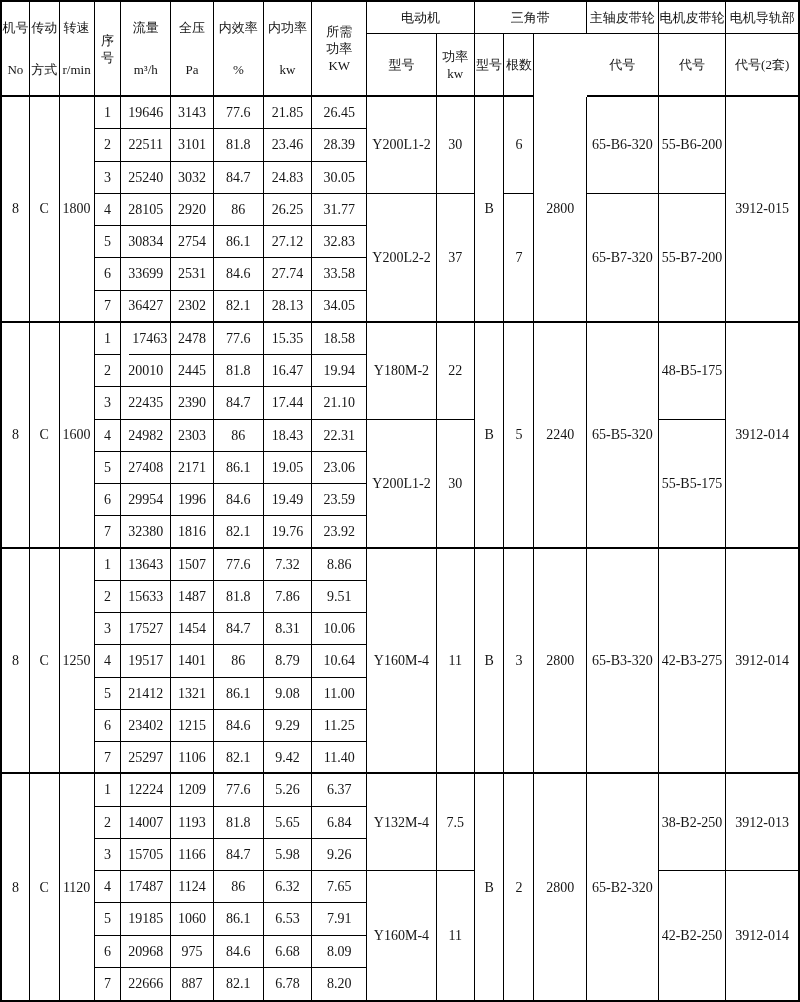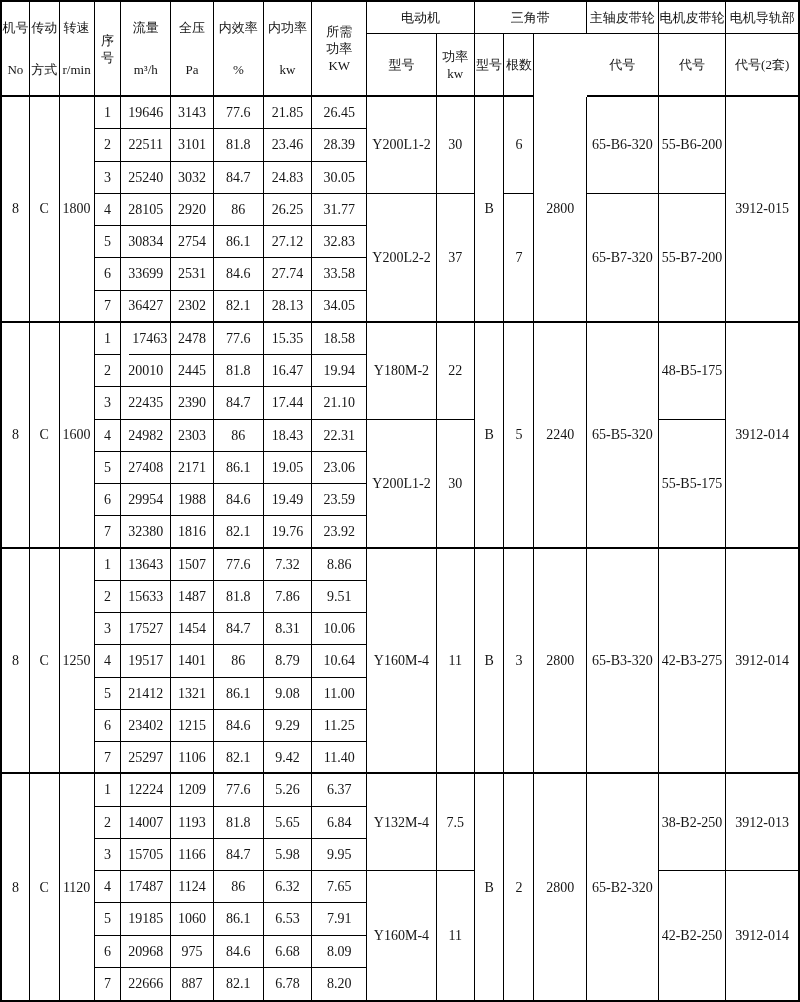--- a/index.html
+++ b/index.html
@@ -192,21 +192,21 @@
     <div class="c" style="grid-area: 13 / 8 / span 1;">18.43</div>
     <div class="c" style="grid-area: 13 / 9 / span 1;">22.31</div>
     <div class="c" style="grid-area: 14 / 4 / span 1;">5</div>
     <div class="c" style="grid-area: 14 / 5 / span 1; text-align: center;">27408</div>
     <div class="c" style="grid-area: 14 / 6 / span 1;">2171</div>
     <div class="c" style="grid-area: 14 / 7 / span 1;">86.1</div>
     <div class="c" style="grid-area: 14 / 8 / span 1;">19.05</div>
     <div class="c" style="grid-area: 14 / 9 / span 1;">23.06</div>
     <div class="c" style="grid-area: 15 / 4 / span 1;">6</div>
     <div class="c" style="grid-area: 15 / 5 / span 1;">29954</div>
-    <div class="c" style="grid-area: 15 / 6 / span 1;">1988</div>
+    <div class="c" style="grid-area: 15 / 6 / span 1;">1996</div>
     <div class="c" style="grid-area: 15 / 7 / span 1;">84.6</div>
     <div class="c" style="grid-area: 15 / 8 / span 1;">19.49</div>
     <div class="c" style="grid-area: 15 / 9 / span 1;">23.59</div>
     <div class="c b2" style="grid-area: 16 / 4 / span 1;">7</div>
     <div class="c b2" style="grid-area: 16 / 5 / span 1;">32380</div>
     <div class="c b2" style="grid-area: 16 / 6 / span 1;">1816</div>
     <div class="c b2" style="grid-area: 16 / 7 / span 1;">82.1</div>
     <div class="c b2" style="grid-area: 16 / 8 / span 1;">19.76</div>
     <div class="c b2" style="grid-area: 16 / 9 / span 1;">23.92</div>
     <div class="c" style="grid-area: 10 / 10 / span 3;">Y180M-2</div>
@@ -286,21 +286,21 @@
     <div class="c" style="grid-area: 25 / 5 / span 1;">14007</div>
     <div class="c" style="grid-area: 25 / 6 / span 1; text-align: right;">1193</div>
     <div class="c" style="grid-area: 25 / 7 / span 1;">81.8</div>
     <div class="c" style="grid-area: 25 / 8 / span 1;">5.65</div>
     <div class="c" style="grid-area: 25 / 9 / span 1;">6.84</div>
     <div class="c" style="grid-area: 26 / 4 / span 1;">3</div>
     <div class="c" style="grid-area: 26 / 5 / span 1;">15705</div>
     <div class="c" style="grid-area: 26 / 6 / span 1;">1166</div>
     <div class="c" style="grid-area: 26 / 7 / span 1;">84.7</div>
     <div class="c" style="grid-area: 26 / 8 / span 1;">5.98</div>
-    <div class="c" style="grid-area: 26 / 9 / span 1;">9.95</div>
+    <div class="c" style="grid-area: 26 / 9 / span 1;">9.26</div>
     <div class="c" style="grid-area: 27 / 4 / span 1;">4</div>
     <div class="c" style="grid-area: 27 / 5 / span 1;">17487</div>
     <div class="c" style="grid-area: 27 / 6 / span 1;">1124</div>
     <div class="c" style="grid-area: 27 / 7 / span 1;">86</div>
     <div class="c" style="grid-area: 27 / 8 / span 1;">6.32</div>
     <div class="c" style="grid-area: 27 / 9 / span 1;">7.65</div>
     <div class="c" style="grid-area: 28 / 4 / span 1;">5</div>
     <div class="c" style="grid-area: 28 / 5 / span 1;">19185</div>
     <div class="c" style="grid-area: 28 / 6 / span 1;">1060</div>
     <div class="c" style="grid-area: 28 / 7 / span 1;">86.1</div>

